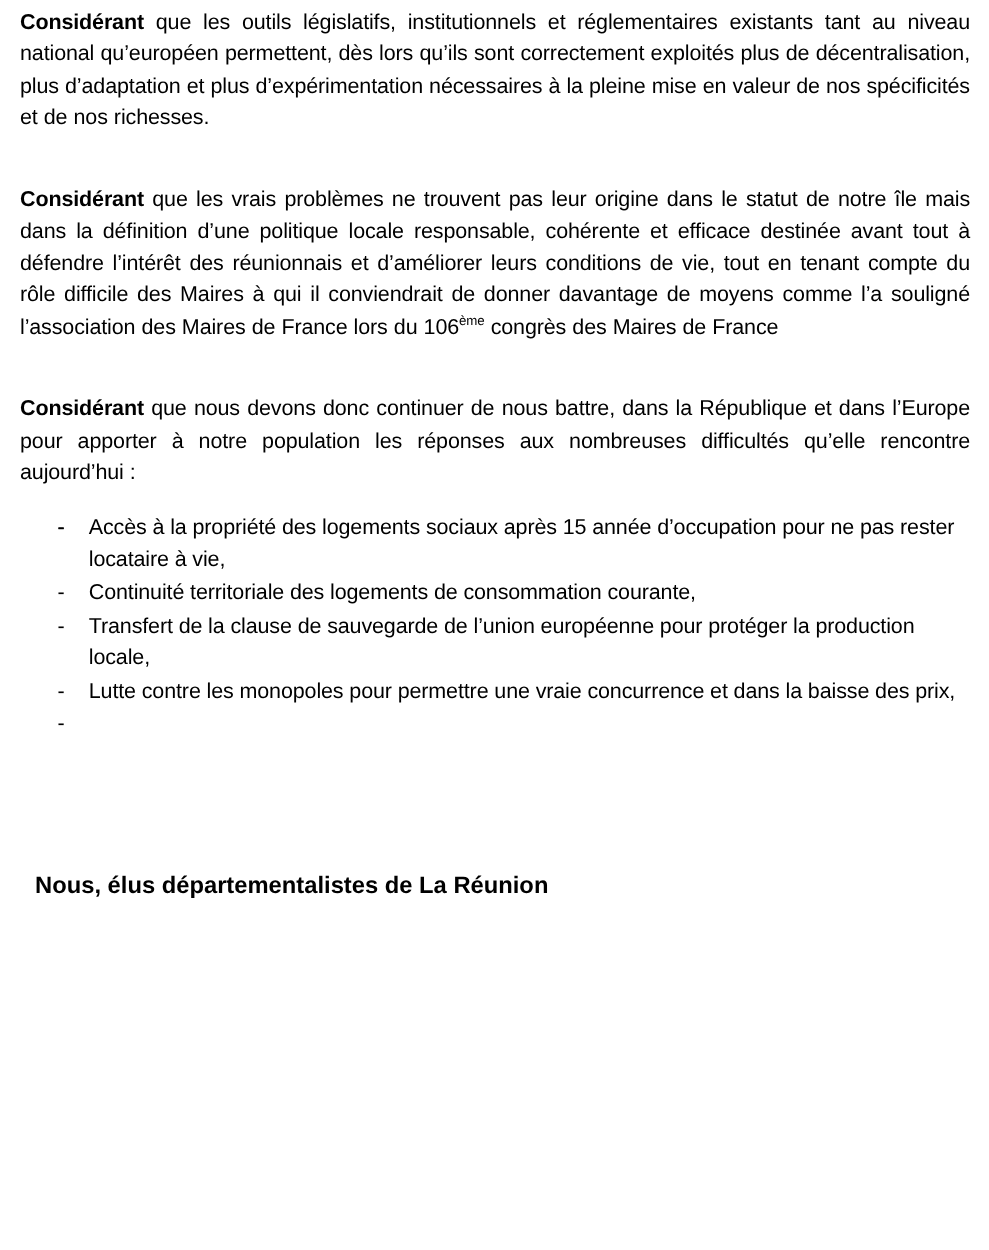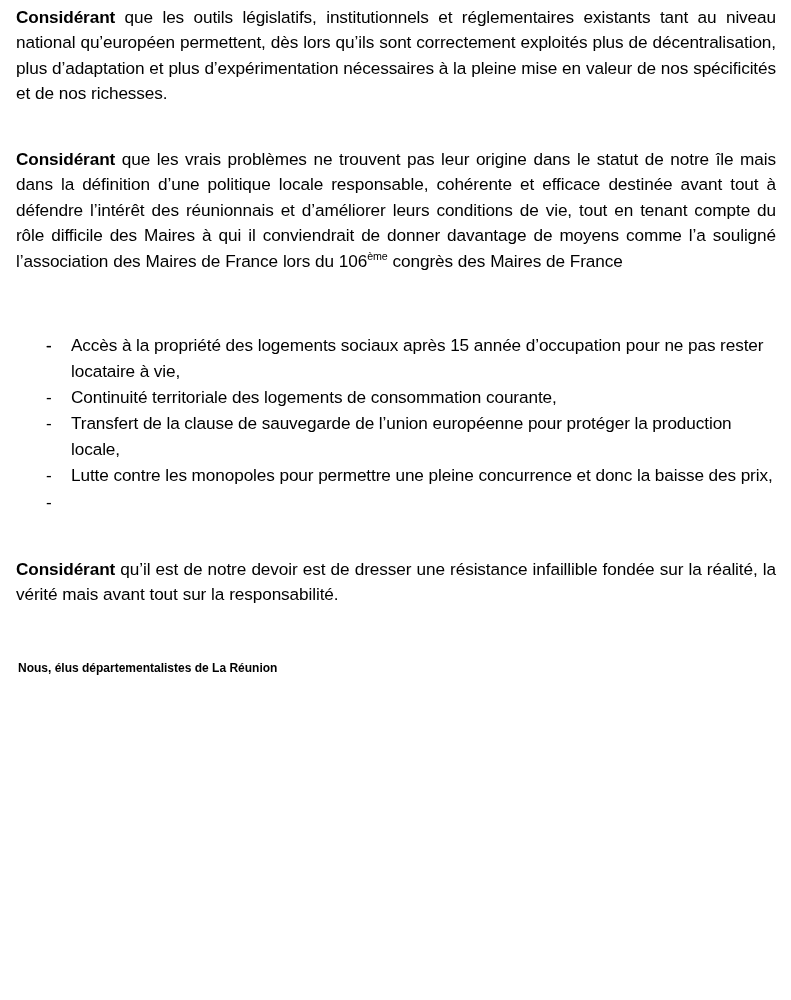--- a/index.html
+++ b/index.html
@@ -70,56 +70,56 @@
   ul.bullets li.empty {
     min-height: 26px;
   }
   sup {
     font-size: 0.62em;
     vertical-align: super;
     line-height: 0;
   }
   .closing {
     font-family: "Liberation Sans", sans-serif;
-    font-size: 12px;
+    font-size: 19px;
     font-weight: bold;
     line-height: 1.48;
-    margin: 2px;
+    margin: 12px;
   }
 </style>
 </head>
 <body>
 
 <div class="page">
   <div class="content">
 
     <p class="para"><span class="lead">Considérant</span><span> que les outils législatifs, institutionnels et réglementaires existants tant au niveau national qu’européen permettent, dès lors qu’ils sont correctement exploités plus de décentralisation, plus d’adaptation et plus d’expérimentation nécessaires à la pleine mise en valeur de nos spécificités et de nos richesses.</span></p>
 
     <div class="gap-lg"></div>
 
     <p class="para"><span class="lead">Considérant</span><span> que les vrais problèmes ne trouvent pas leur origine dans le statut de notre île mais dans la définition d’une politique locale responsable, cohérente et efficace destinée avant tout à défendre l’intérêt des réunionnais et d’améliorer leurs conditions de vie, tout en tenant compte du rôle difficile des Maires à qui il conviendrait de donner davantage de moyens comme l’a souligné l’association des Maires de France lors du 106</span><sup>ème</sup><span> congrès  des Maires de France</span></p>
 
     <div class="gap-lg"></div>
 
+    <p class="para"><span class="lead">Considérant</span><span> que nous devons donc continuer de nous battre, dans la République et dans l’Europe pour apporter à notre population les réponses aux nombreuses difficultés qu’elle rencontre aujourd’hui :</span></p>
 
     <div class="gap-sm"></div>
 
     <ul class="bullets">
       <li><span class="dash">-</span></li>
       <li><span class="dash">-</span><span>Accès à la propriété des logements sociaux après 15 année d’occupation pour ne pas rester locataire à vie,</span></li>
       <li><span class="dash">-</span><span>Continuité territoriale des logements de consommation courante,</span></li>
       <li><span class="dash">-</span><span>Transfert de la clause de sauvegarde de l’union européenne pour protéger la production locale,</span></li>
-      <li><span class="dash">-</span><span>Lutte contre les monopoles pour permettre une pleine concurrence et donc la baisse des prix,</span></li>
+      <li><span class="dash">-</span><span>Lutte contre les monopoles pour permettre une vraie concurrence et dans la baisse des prix,</span></li>
       <li class="empty"><span class="dash">-</span><span></span></li>
     </ul>
 
 
     <div class="gap-lg"></div>
 
-    <p class="para"><span class="lead">Considérant</span><span> qu’il est de notre devoir est de dresser une résistance infaillible fondée sur la réalité, la vérité mais avant tout sur la responsabilité.</span></p>
 
     <div class="gap-lg"></div>
     <div class="gap-xs"></div>
 
     <p class="closing">Nous, élus départementalistes de La Réunion</p>
 
   </div>
 </div>
 
 </body></html>

